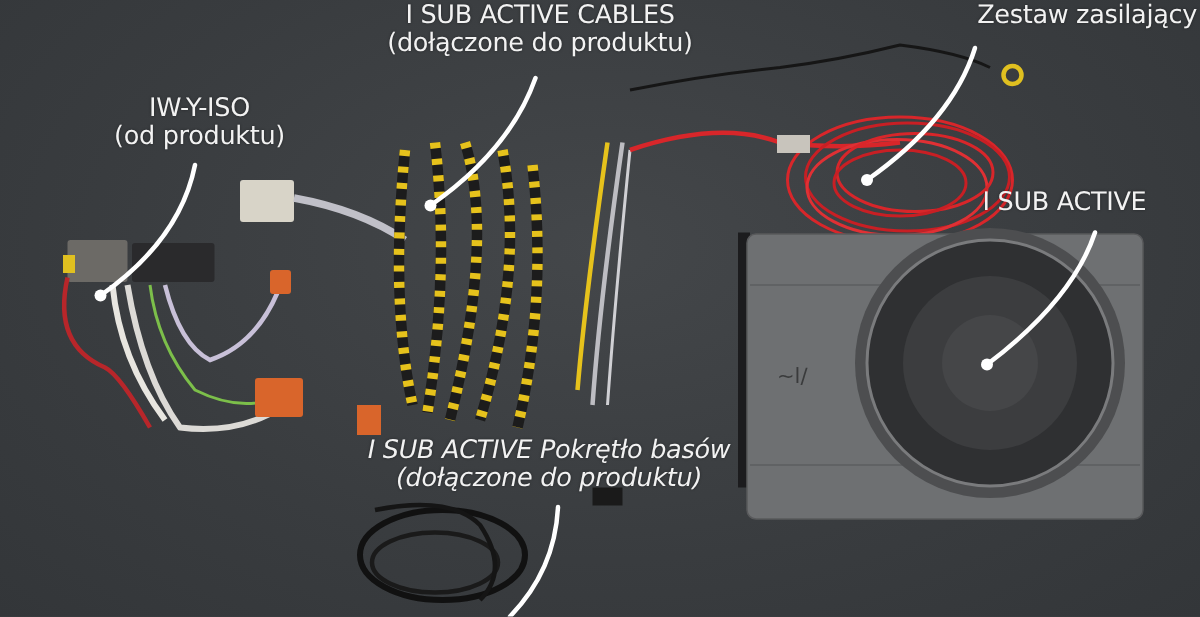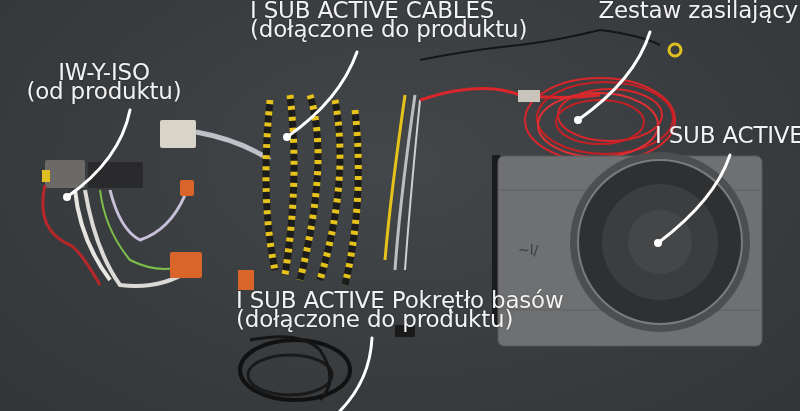--- a/index.html
+++ b/index.html
@@ -7,21 +7,21 @@
       width: 800px; height: 411px; overflow: hidden;
       background: #3b3e41;
       font-family: "DejaVu Sans", sans-serif;
       position: relative;
     }
     .stage { position: absolute; inset: 0; overflow: hidden;
       background: radial-gradient(ellipse at 50% 40%, #44474a 0%, #393c3f 60%, #333639 100%); }
     svg.scene { position: absolute; left: 0; top: 0; }
     .label {
       position: absolute; color: #f2f2f2; text-align: center;
-      font-size: 23px; line-height: 19px; letter-spacing: -0.2px;
+      font-size: 17px; line-height: 19px; letter-spacing: -0.2px;
       text-shadow: 0 0 2px rgba(0,0,0,0.4);
       white-space: nowrap;
     }
     .label span { display: block; }
   </style>
 </head>
 <body>
 
 <div class="stage">
   <svg class="scene" width="800" height="411" viewBox="0 0 800 411">
@@ -96,26 +96,26 @@
 
   <div class="label" style="left:250px; top:1px; width:220px;">
     <span>I SUB ACTIVE CABLES</span>
     <span>(dołączone do produktu)</span>
   </div>
 
   <div class="label" style="left:560px; top:1px; width:230px; text-align:right; padding-left:8px;">
     <span>Zestaw zasilający</span>
   </div>
 
-  <div class="label" style="left:24px; top:63px; width:160px;">
+  <div class="label" style="left:53px; top:63px; width:160px;">
     <span>IW-Y-ISO</span>
     <span>(od produktu)</span>
   </div>
 
   <div class="label" style="left:655px; top:126px; width:168px; text-align:left;">
     <span>I SUB ACTIVE</span>
   </div>
 
-  <div class="label" style="left:236px; top:291px; width:260px;">
+  <div class="label" style="left:236px; top:291px; width:260px;font-style:italic;">
     <span>I SUB ACTIVE Pokrętło basów</span>
     <span>(dołączone do produktu)</span>
   </div>
 </div>
 
 </body></html>

